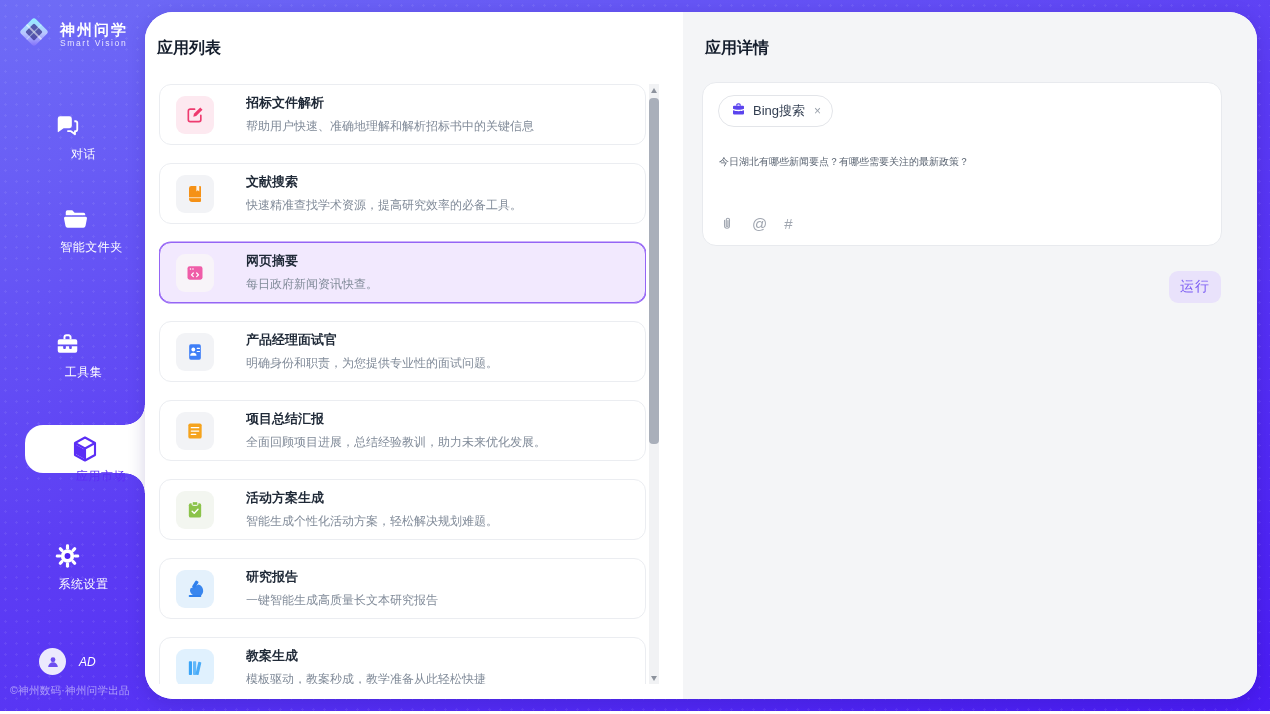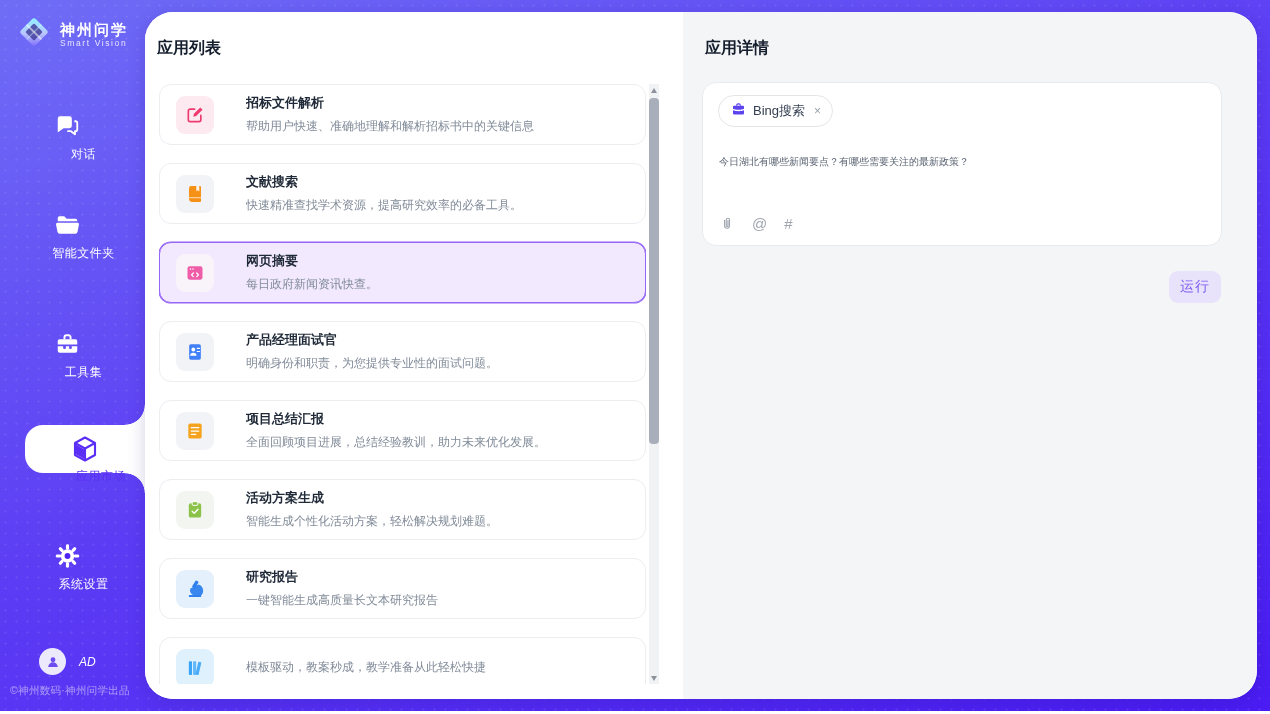--- a/index.html
+++ b/index.html
@@ -20,21 +20,21 @@
     background-size:11px 11px; pointer-events:none;
   }
   
   .sidebar { position:absolute; left:0; top:0; width:145px; height:711px; }
   .logo { position:absolute; top:13px; left:15px; display:flex; align-items:center; gap:7px;justify-content:center; }
   .logo-cn { font-size:15px; font-weight:bold; color:#fff; letter-spacing:2px; line-height:17px; }
   .logo-en { font-size:8.5px; color:#e7e5ff; letter-spacing:1.6px; }
   .nav-item { position:absolute; left:0; width:135px; text-align:center; color:#fff; cursor:pointer; }
   .nav-item svg { display:block; margin:0 auto; }
   .nav-label { display:block; margin-top:7px; font-size:12px; letter-spacing:.5px;padding-left:32px; }
-  .nav-chat { top:113px; } .nav-folder { top:212px; } .nav-tools { top:331px; } .nav-settings { top:543px; }
+  .nav-chat { top:113px; } .nav-folder { top:206px;margin-left:8px; } .nav-tools { top:331px; } .nav-settings { top:543px; }
   
   .nav-active {
     position:absolute; top:425px; left:25px; width:120px; height:48px;
     background:#fff; border-radius:18px 0 0 18px; text-align:center;
     padding-top:9px; cursor:pointer;
   }
   .nav-active::before, .nav-active::after {
     content:""; position:absolute; right:0; width:20px; height:20px;
   }
   .nav-active::before { top:-20px; background:radial-gradient(circle 20px at 0 0, rgba(0,0,0,0) 19.3px, #fff 20px); }
@@ -307,20 +307,21 @@
     <span class="icon-box" style="background: rgb(224, 241, 254);">
               <svg width="20" height="20" viewBox="0 0 24 24">
                 <g fill="#3aa4f7">
                   <rect x="4.6" y="4" width="3.8" height="16.4" rx=".9"></rect>
                   <rect x="9.6" y="4" width="3.8" height="16.4" rx=".9" opacity=".75"></rect>
                   <rect x="14.2" y="4.6" width="3.8" height="15.8" rx=".9" transform="rotate(13 16.1 12.5)" opacity=".9"></rect>
                 </g>
               </svg>
             </span>
     <span class="card-texts">
+      <span class="card-name" style="display:block">教案生成</span>
       <span class="card-desc" style="display:block">模板驱动，教案秒成，教学准备从此轻松快捷</span>
     </span>
   </div>
         </div>
       <div class="scrollbar">
         <span class="sb-arrow up">
             <span class="tri-up"></span>
           </span>
         <span class="sb-thumb"></span>
         <span class="sb-arrow down">

